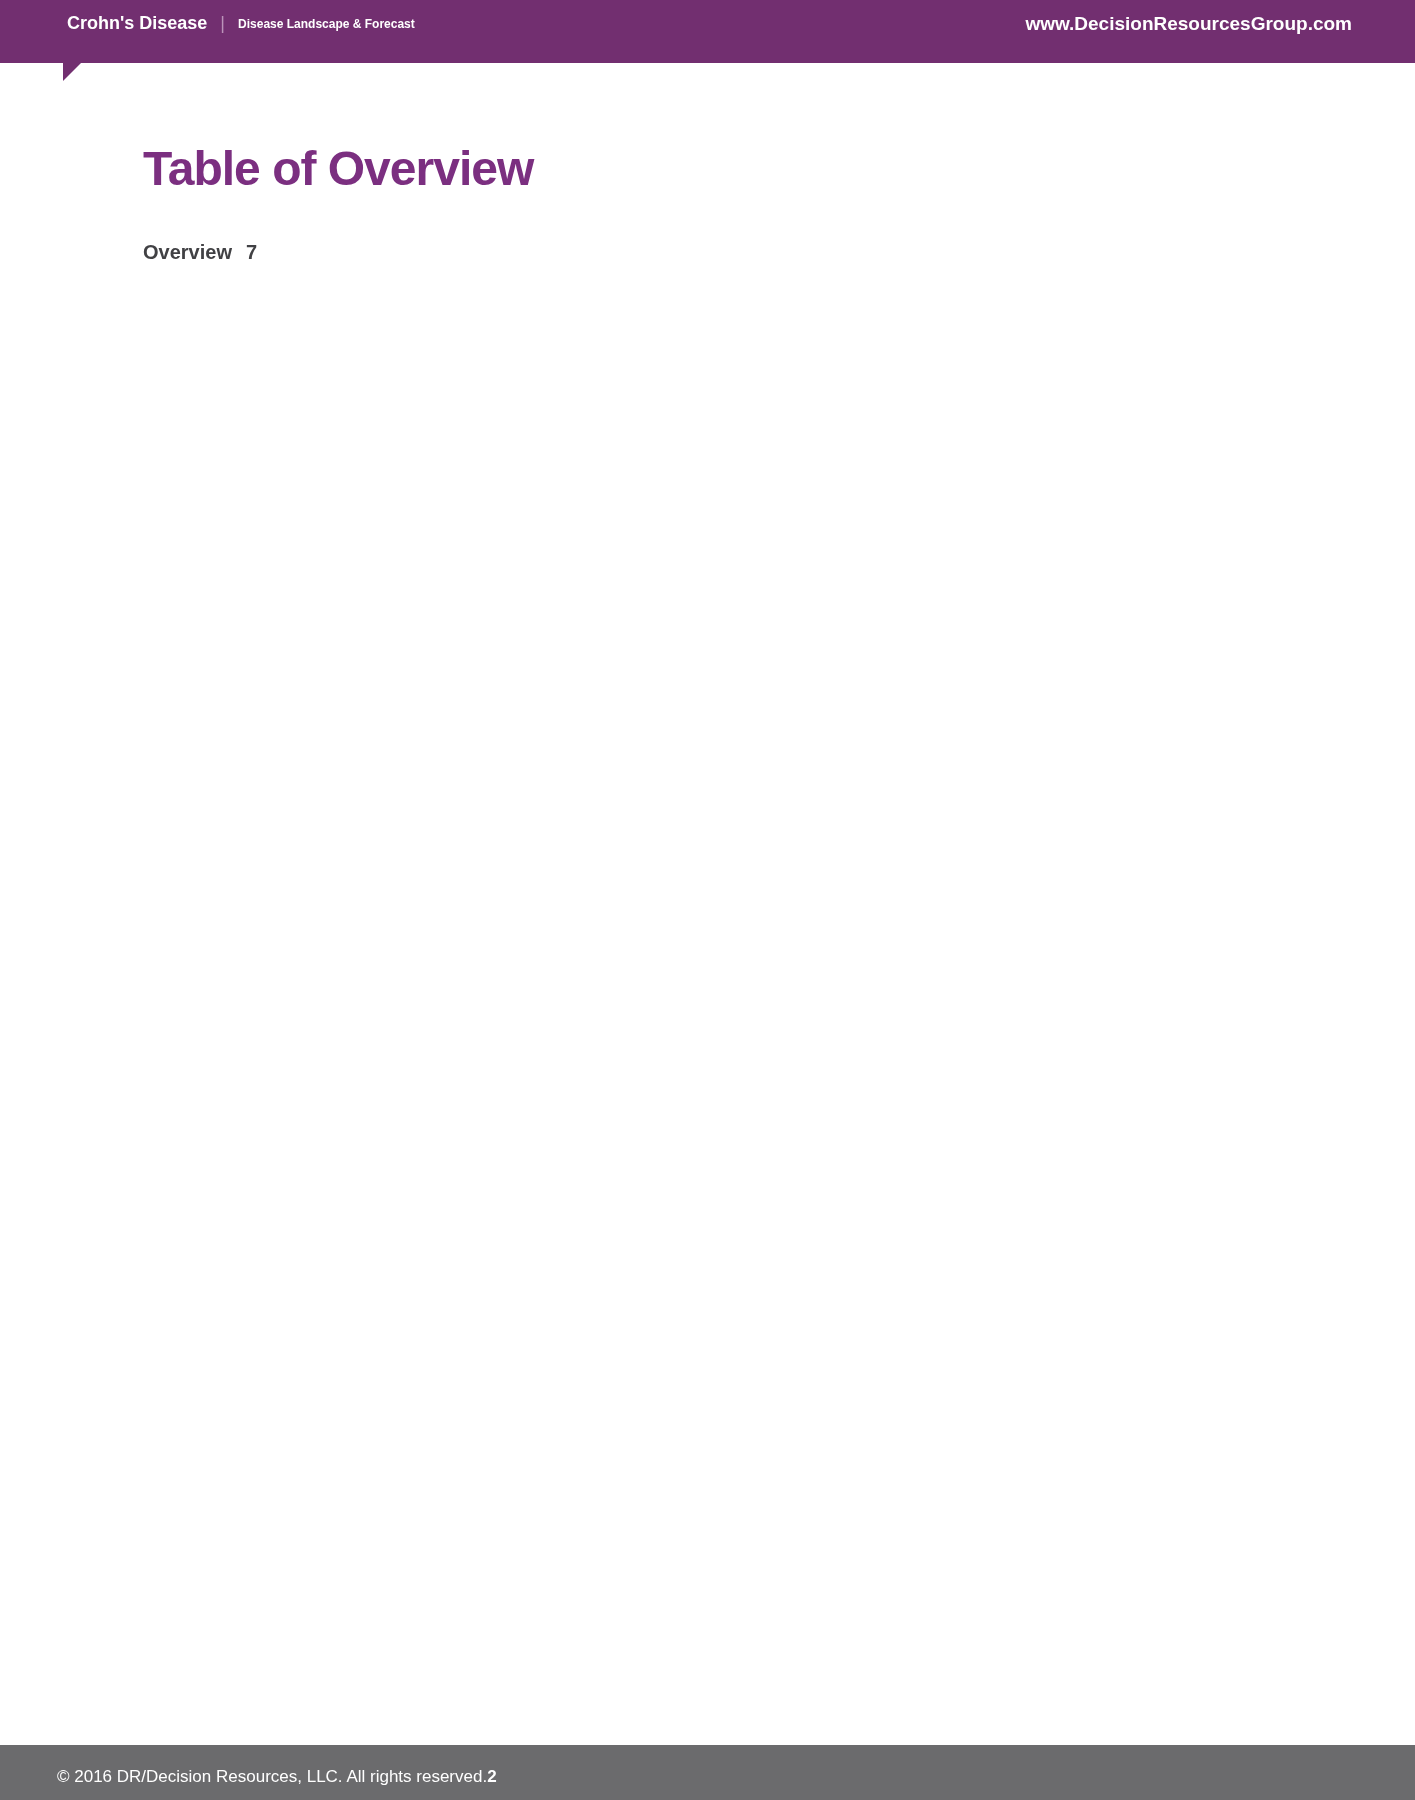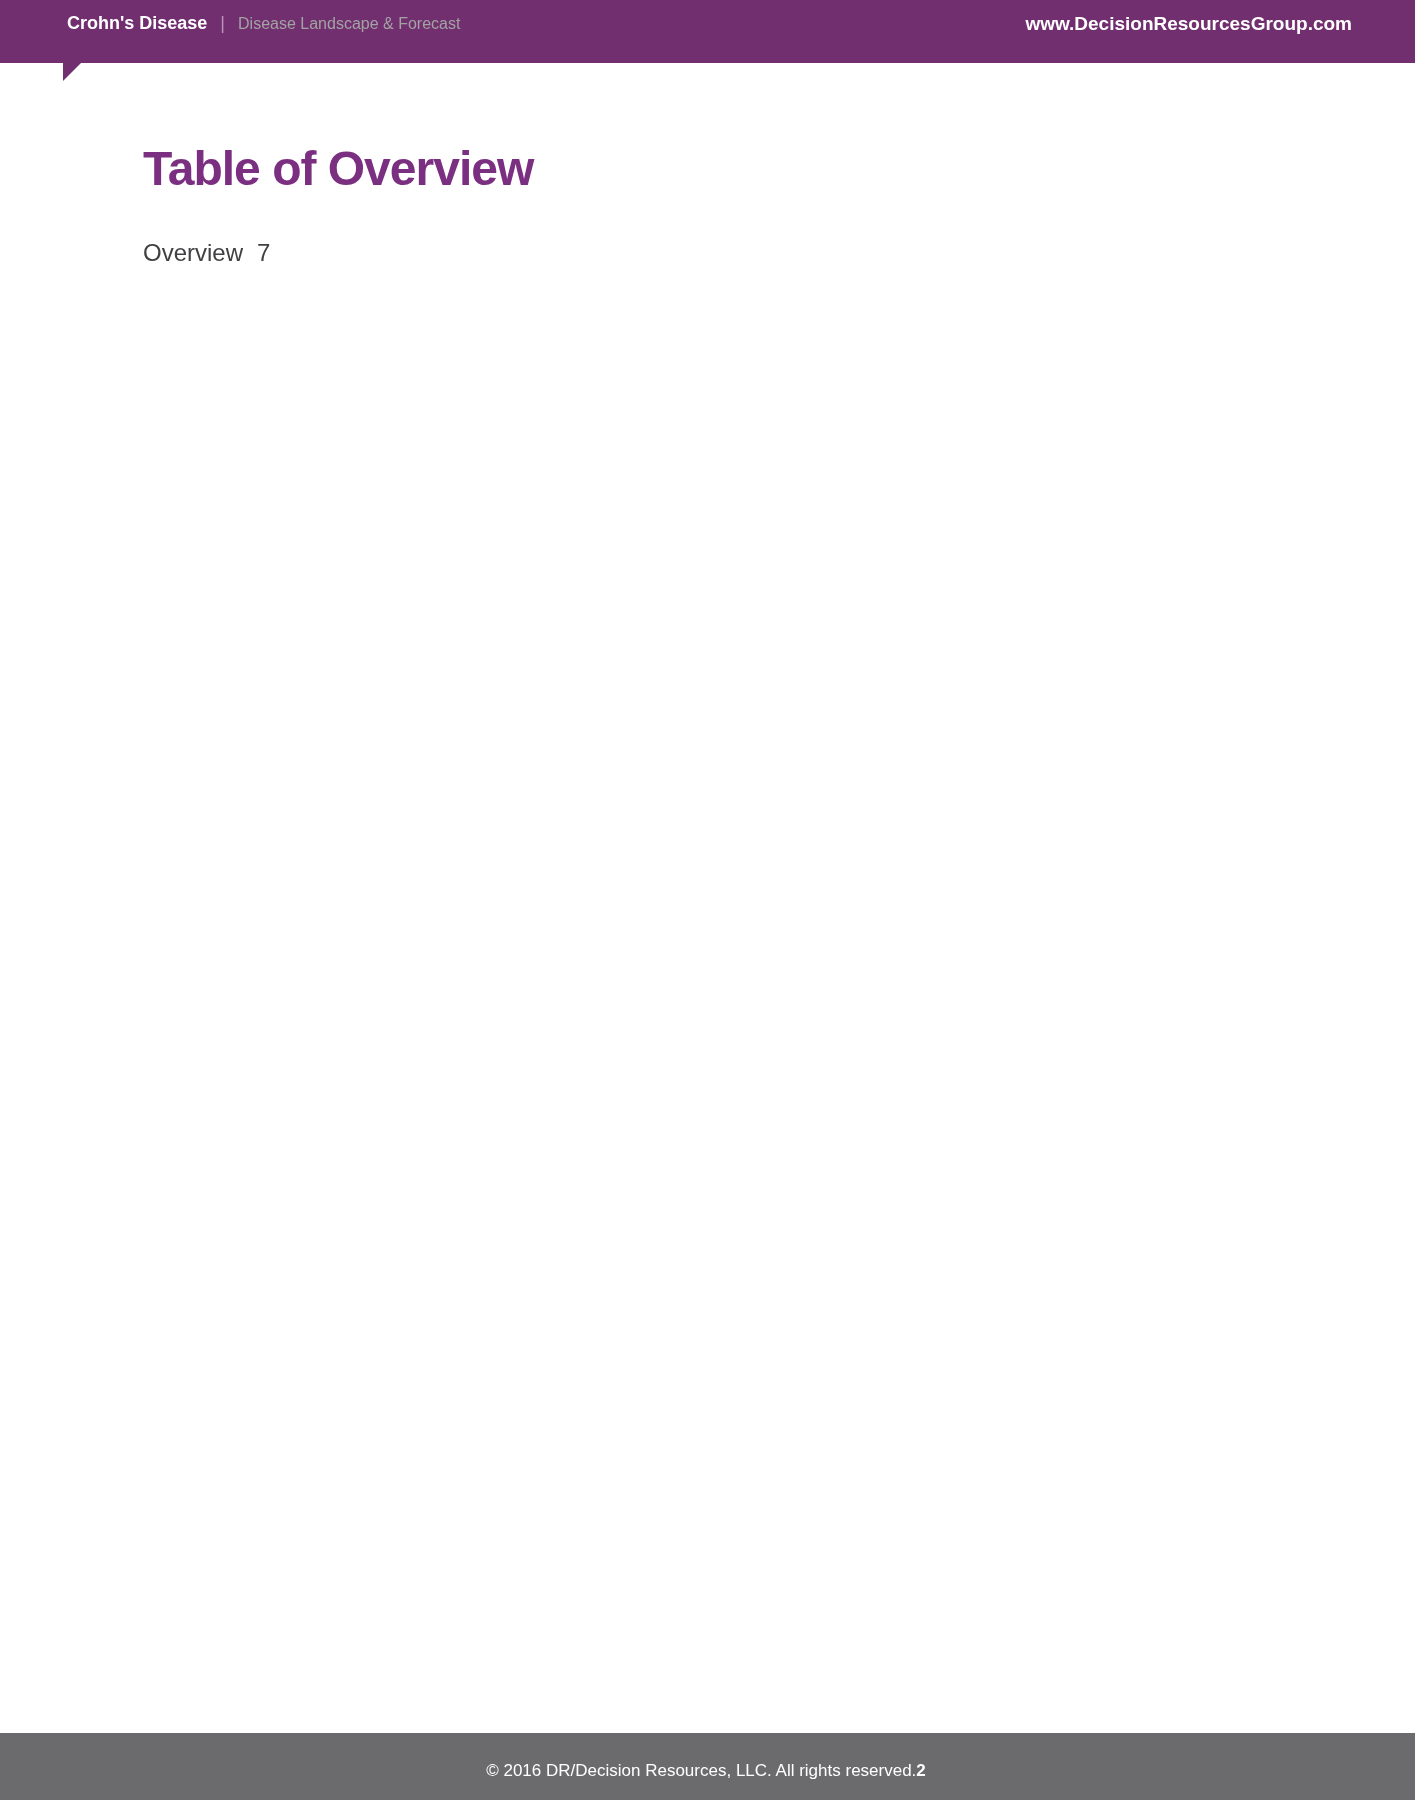--- a/index.html
+++ b/index.html
@@ -21,21 +21,21 @@
     height: 63px;
     background: #722f70;
     display: flex;
     align-items: center;
     justify-content: space-between;
     padding: 0 63px 16px 67px;
   }
   .header-left { display: flex; align-items: center; }
   .doc-title { color: #ffffff; font-weight: 700; font-size: 18px; white-space: nowrap; }
   .header-divider { color: #bb93ba; font-size: 18px; margin: 0 13px; font-weight: 400; }
-  .doc-subtitle { color: #a3a3a3; font-size: 16px; font-weight: 400; white-space: nowrap; }
+  .doc-subtitle { color: #ffffff; font-size: 12px; font-weight: 700; white-space: nowrap; }
   .header-url { color: #ffffff; font-weight: 700; font-size: 19px; white-space: nowrap; }
 
   .header-tail {
     position: absolute;
     top: 63px; left: 63px;
     width: 0; height: 0;
     border-top: 18px solid #722f70;
     border-right: 18px solid transparent;
   }
 
@@ -63,31 +63,31 @@
     color: #414144;
     line-height: 39.6px;
     white-space: nowrap;
   }
   .toc-row .dots {
     flex: 1 1 auto;
     height: 3px;
     margin: 0 6px 0 8px;
     background-image: repeating-linear-gradient(90deg, #c8c8ca 0 2.5px, transparent 2.5px 13px);
   }
-  .level-1 .label, .level-1 .page { font-weight: 400; font-size: 24px; }
+  .level-1 .label, .level-1 .page { font-weight: 700; font-size: 20px; }
 
   
   .footer-bar {
     position: absolute;
     left: 0; right: 0; bottom: 0;
-    height: 67px;
+    height: 55px;
     background: #6b6b6d;
     display: flex;
     align-items: center;
-    justify-content: center;
+    justify-content: flex-start;
     padding: 8px 60px 0 57px;
   }
   .copyright { color: #ffffff; font-size: 17px; font-weight: 400; }
   .footer-page-number { color: #ffffff; font-size: 17px; font-weight: 700; }
 </style>
 </head>
 <body>
 
 <div class="page">
 

